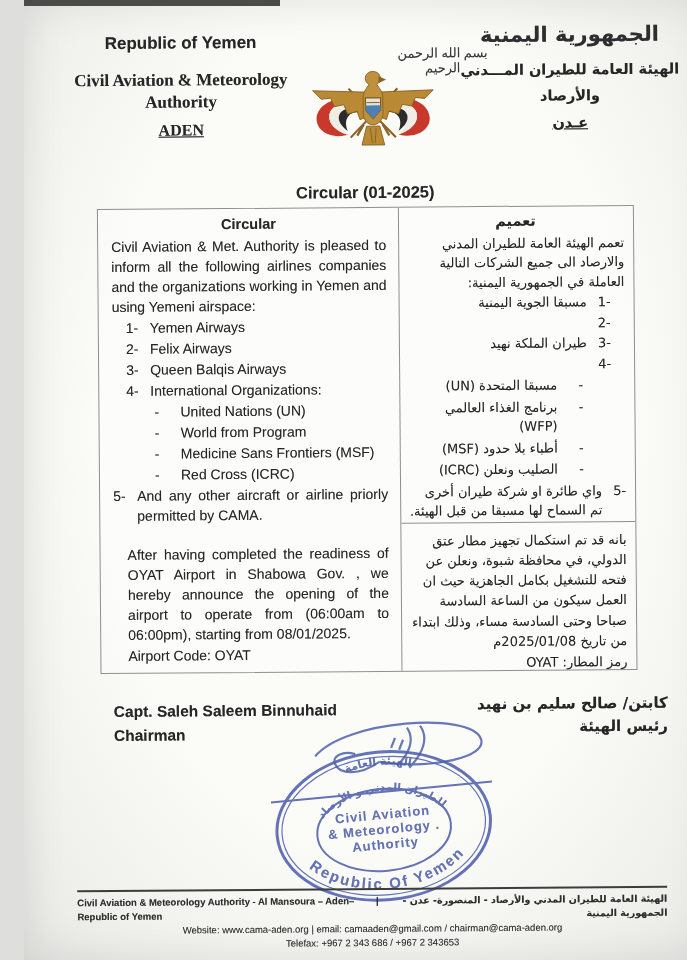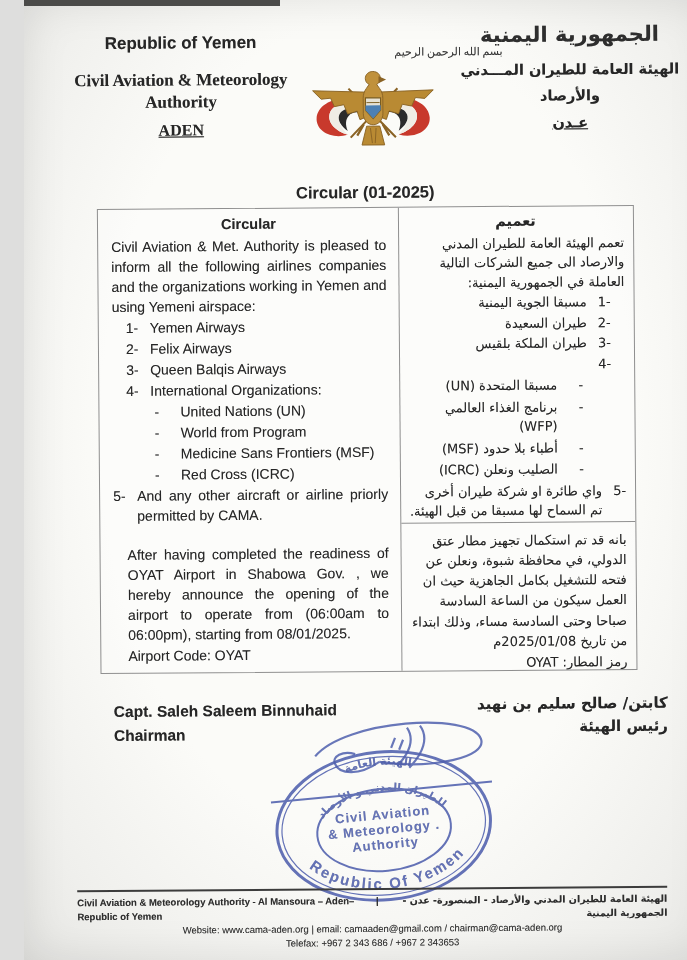--- a/index.html
+++ b/index.html
@@ -20,21 +20,21 @@
     position:absolute;inset:0;
     transform:rotate(-0.45deg);
     color:#262626;
     text-shadow:0 0 .4px rgba(40,40,40,.35);
   }
   
   .hdr-left{position:absolute;left:38px;top:32px;width:244px;text-align:center;}
   .hdr-left .l1{font-size:17px;font-weight:bold;margin-bottom:16px;}
   .hdr-left .serif{font-family:"Liberation Serif",serif;font-weight:bold;font-size:17px;line-height:22px;}
   .hdr-left .aden{font-family:"Liberation Serif",serif;font-weight:bold;font-size:16px;text-decoration:underline;margin-top:8px;}
-  .bismillah{position:absolute;left:362px;top:46px;width:120px;font-size:11px;direction:rtl;font-family:Liberation Serif, serif;color:#3a3a3a;}
+  .bismillah{position:absolute;left:362px;top:46px;width:120px;text-align:center;font-size:13px;direction:rtl;font-family:Liberation Sans, sans-serif;color:#3a3a3a;}
   .emblem{position:absolute;left:286px;top:64px;}
   .hdr-right{position:absolute;right:18px;top:24px;width:240px;text-align:center;direction:rtl;font-family:"DejaVu Sans",sans-serif;}
   .hdr-right .cal{font-size:21px;font-weight:bold;letter-spacing:-1px;margin-bottom:10px;color:#2e2e2e;}
   .hdr-right .l{font-size:14.5px;font-weight:bold;line-height:26px;}
   .hdr-right .aden-ar{font-size:14.5px;font-weight:bold;text-decoration:underline;margin-top:6px;}
   
   .doc-title{position:absolute;left:0;top:183px;width:100%;text-align:center;font-size:16.5px;font-weight:bold;}
   
   .main-table{
     position:absolute;left:75px;top:207px;width:537px;height:465px;
@@ -182,25 +182,24 @@
       <div class="col-ar ar">
         <div class="cell-ar-top">
           <div class="cell-head">تعميم</div>
           <div>تعمم الهيئة العامة للطيران المدني والارصاد الى جميع الشركات التالية العاملة في الجمهورية اليمنية:</div>
           <div class="num-row">
             <span class="num">1-</span>
             <span class="txt">مسبقا الجوية اليمنية</span>
           </div>
           <div class="num-row">
             <span class="num">2-</span>
-            <span class="txt">طيران السعيدة</span>
           </div>
           <div class="num-row">
             <span class="num">3-</span>
-            <span class="txt">طيران الملكة بلقيس</span>
+            <span class="txt">طيران الملكة نهيد</span>
           </div>
           <div class="num-row">
             <span class="num">4-</span>
           </div>
           <div class="sub-row">
             <span class="dash">-</span>
             <span class="txt">مسبقا المتحدة (UN)</span>
           </div>
           <div class="sub-row">
             <span class="dash">-</span>

